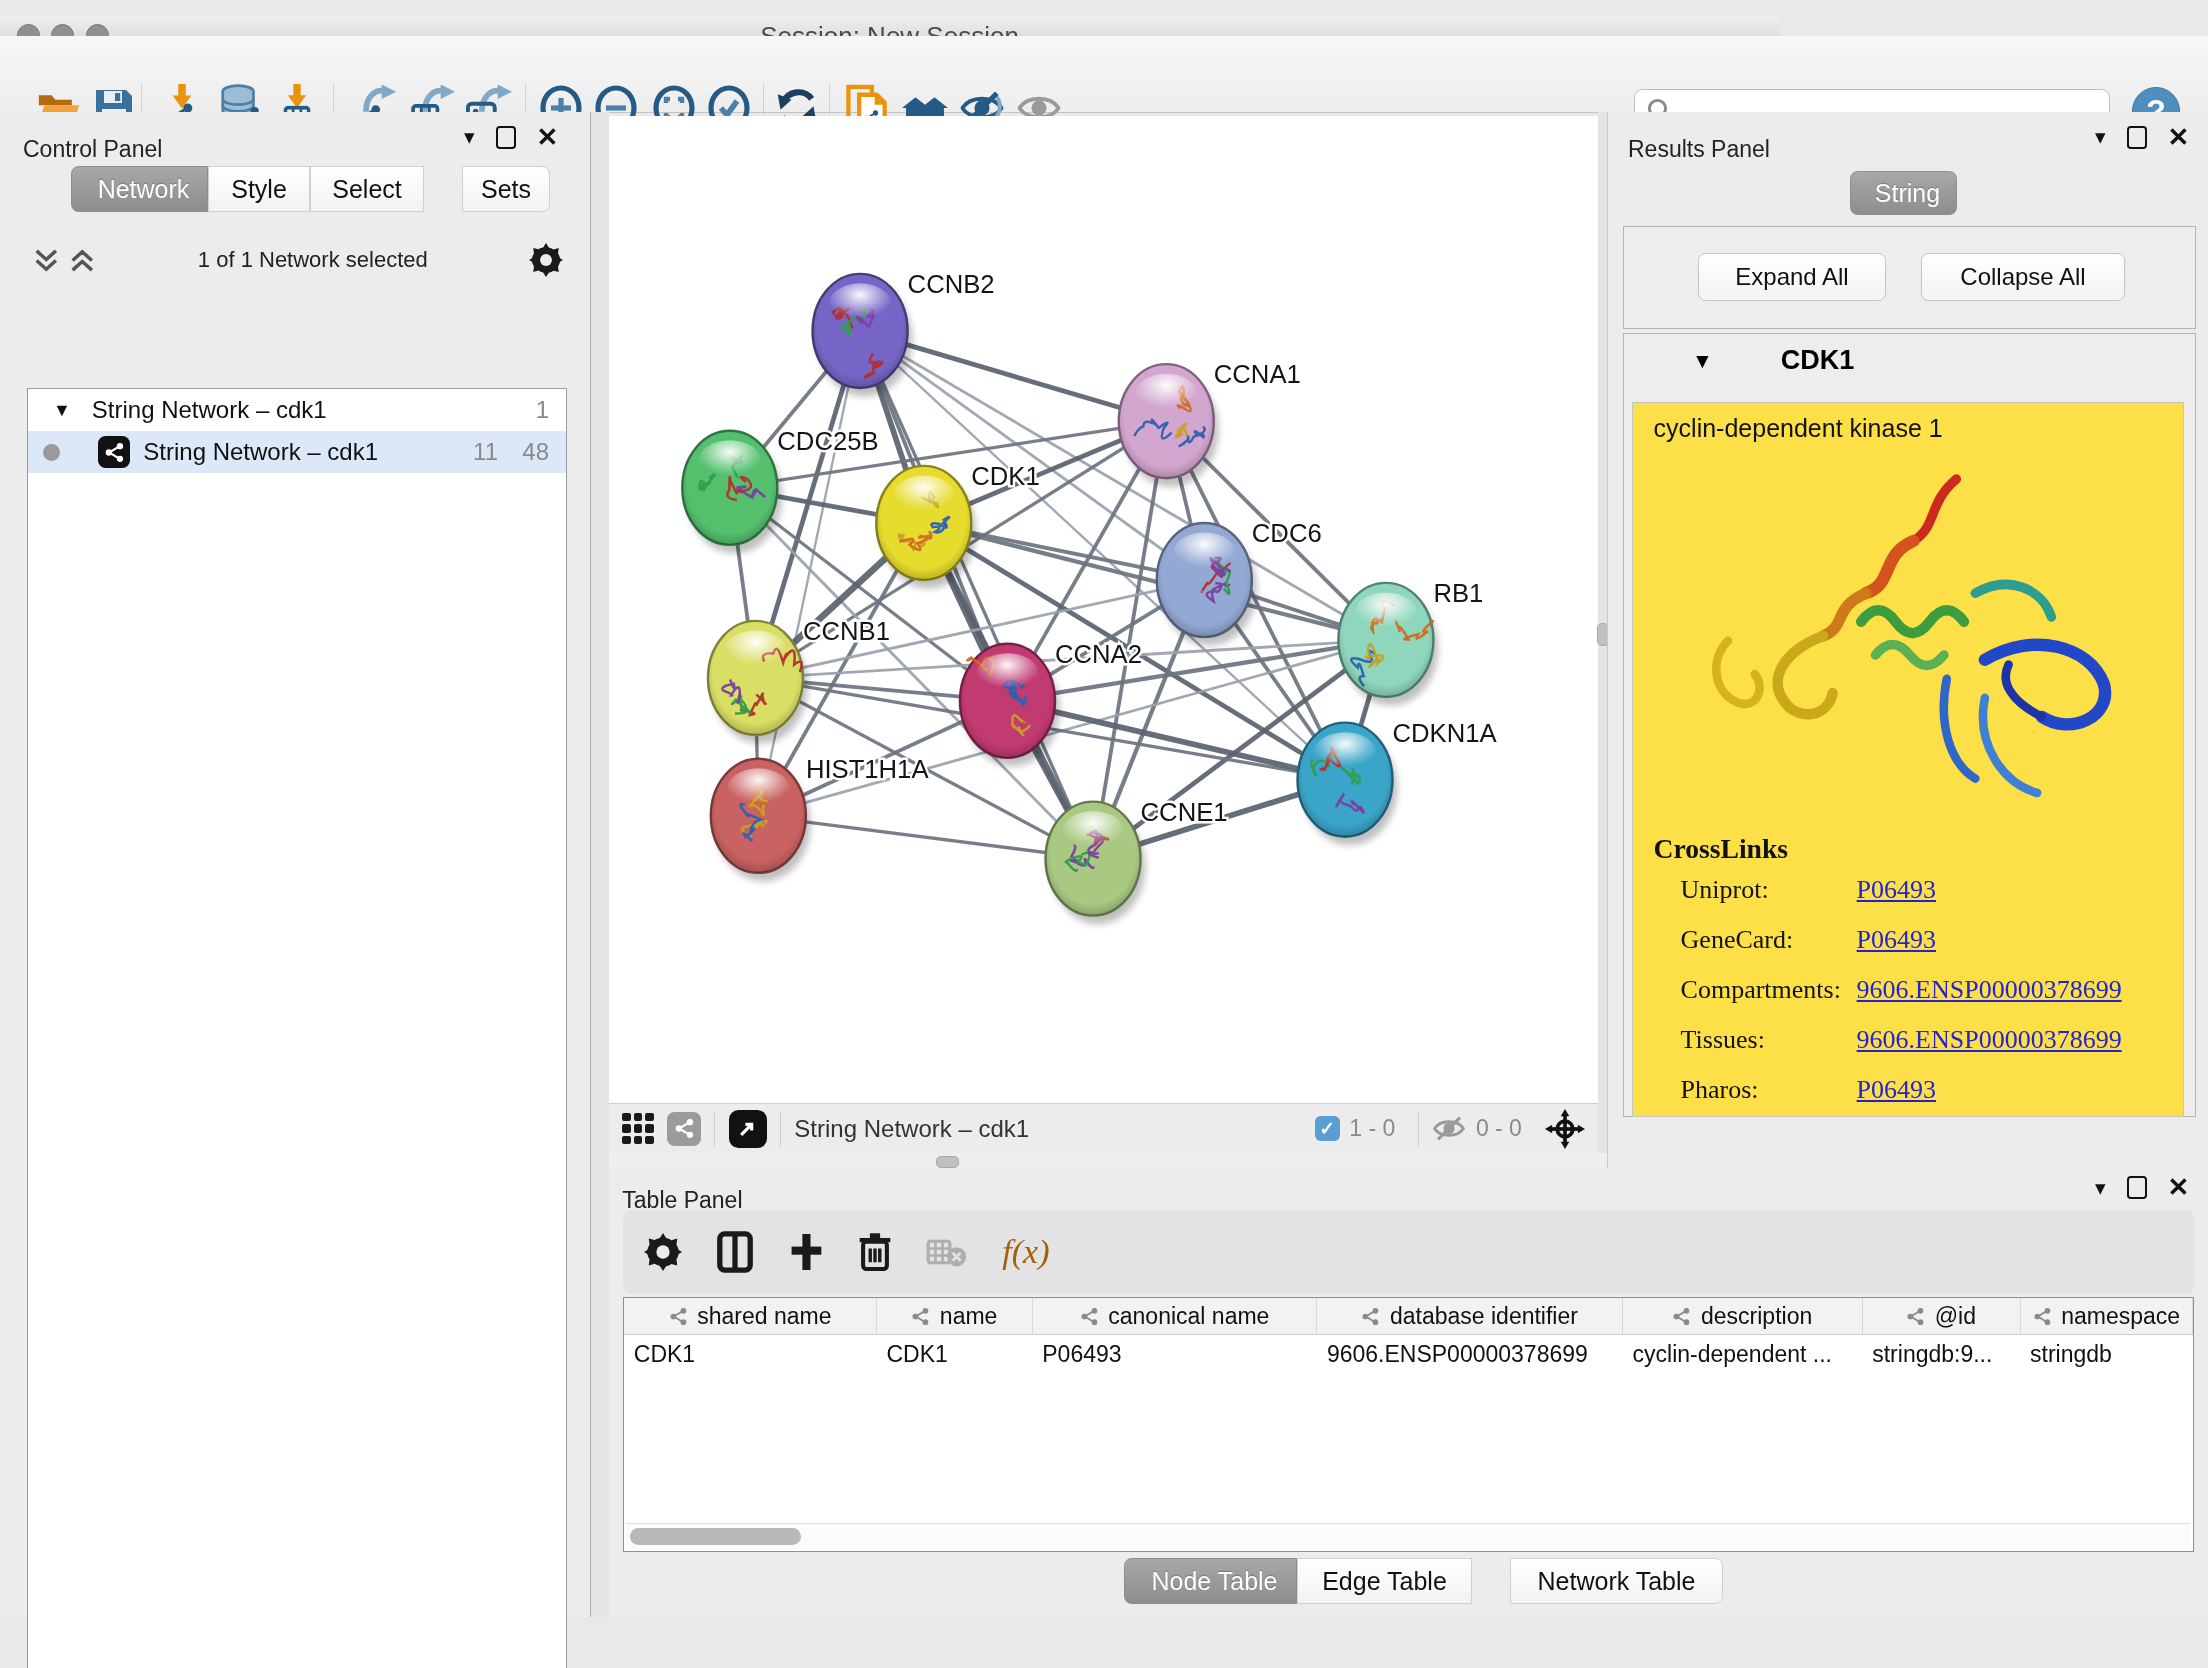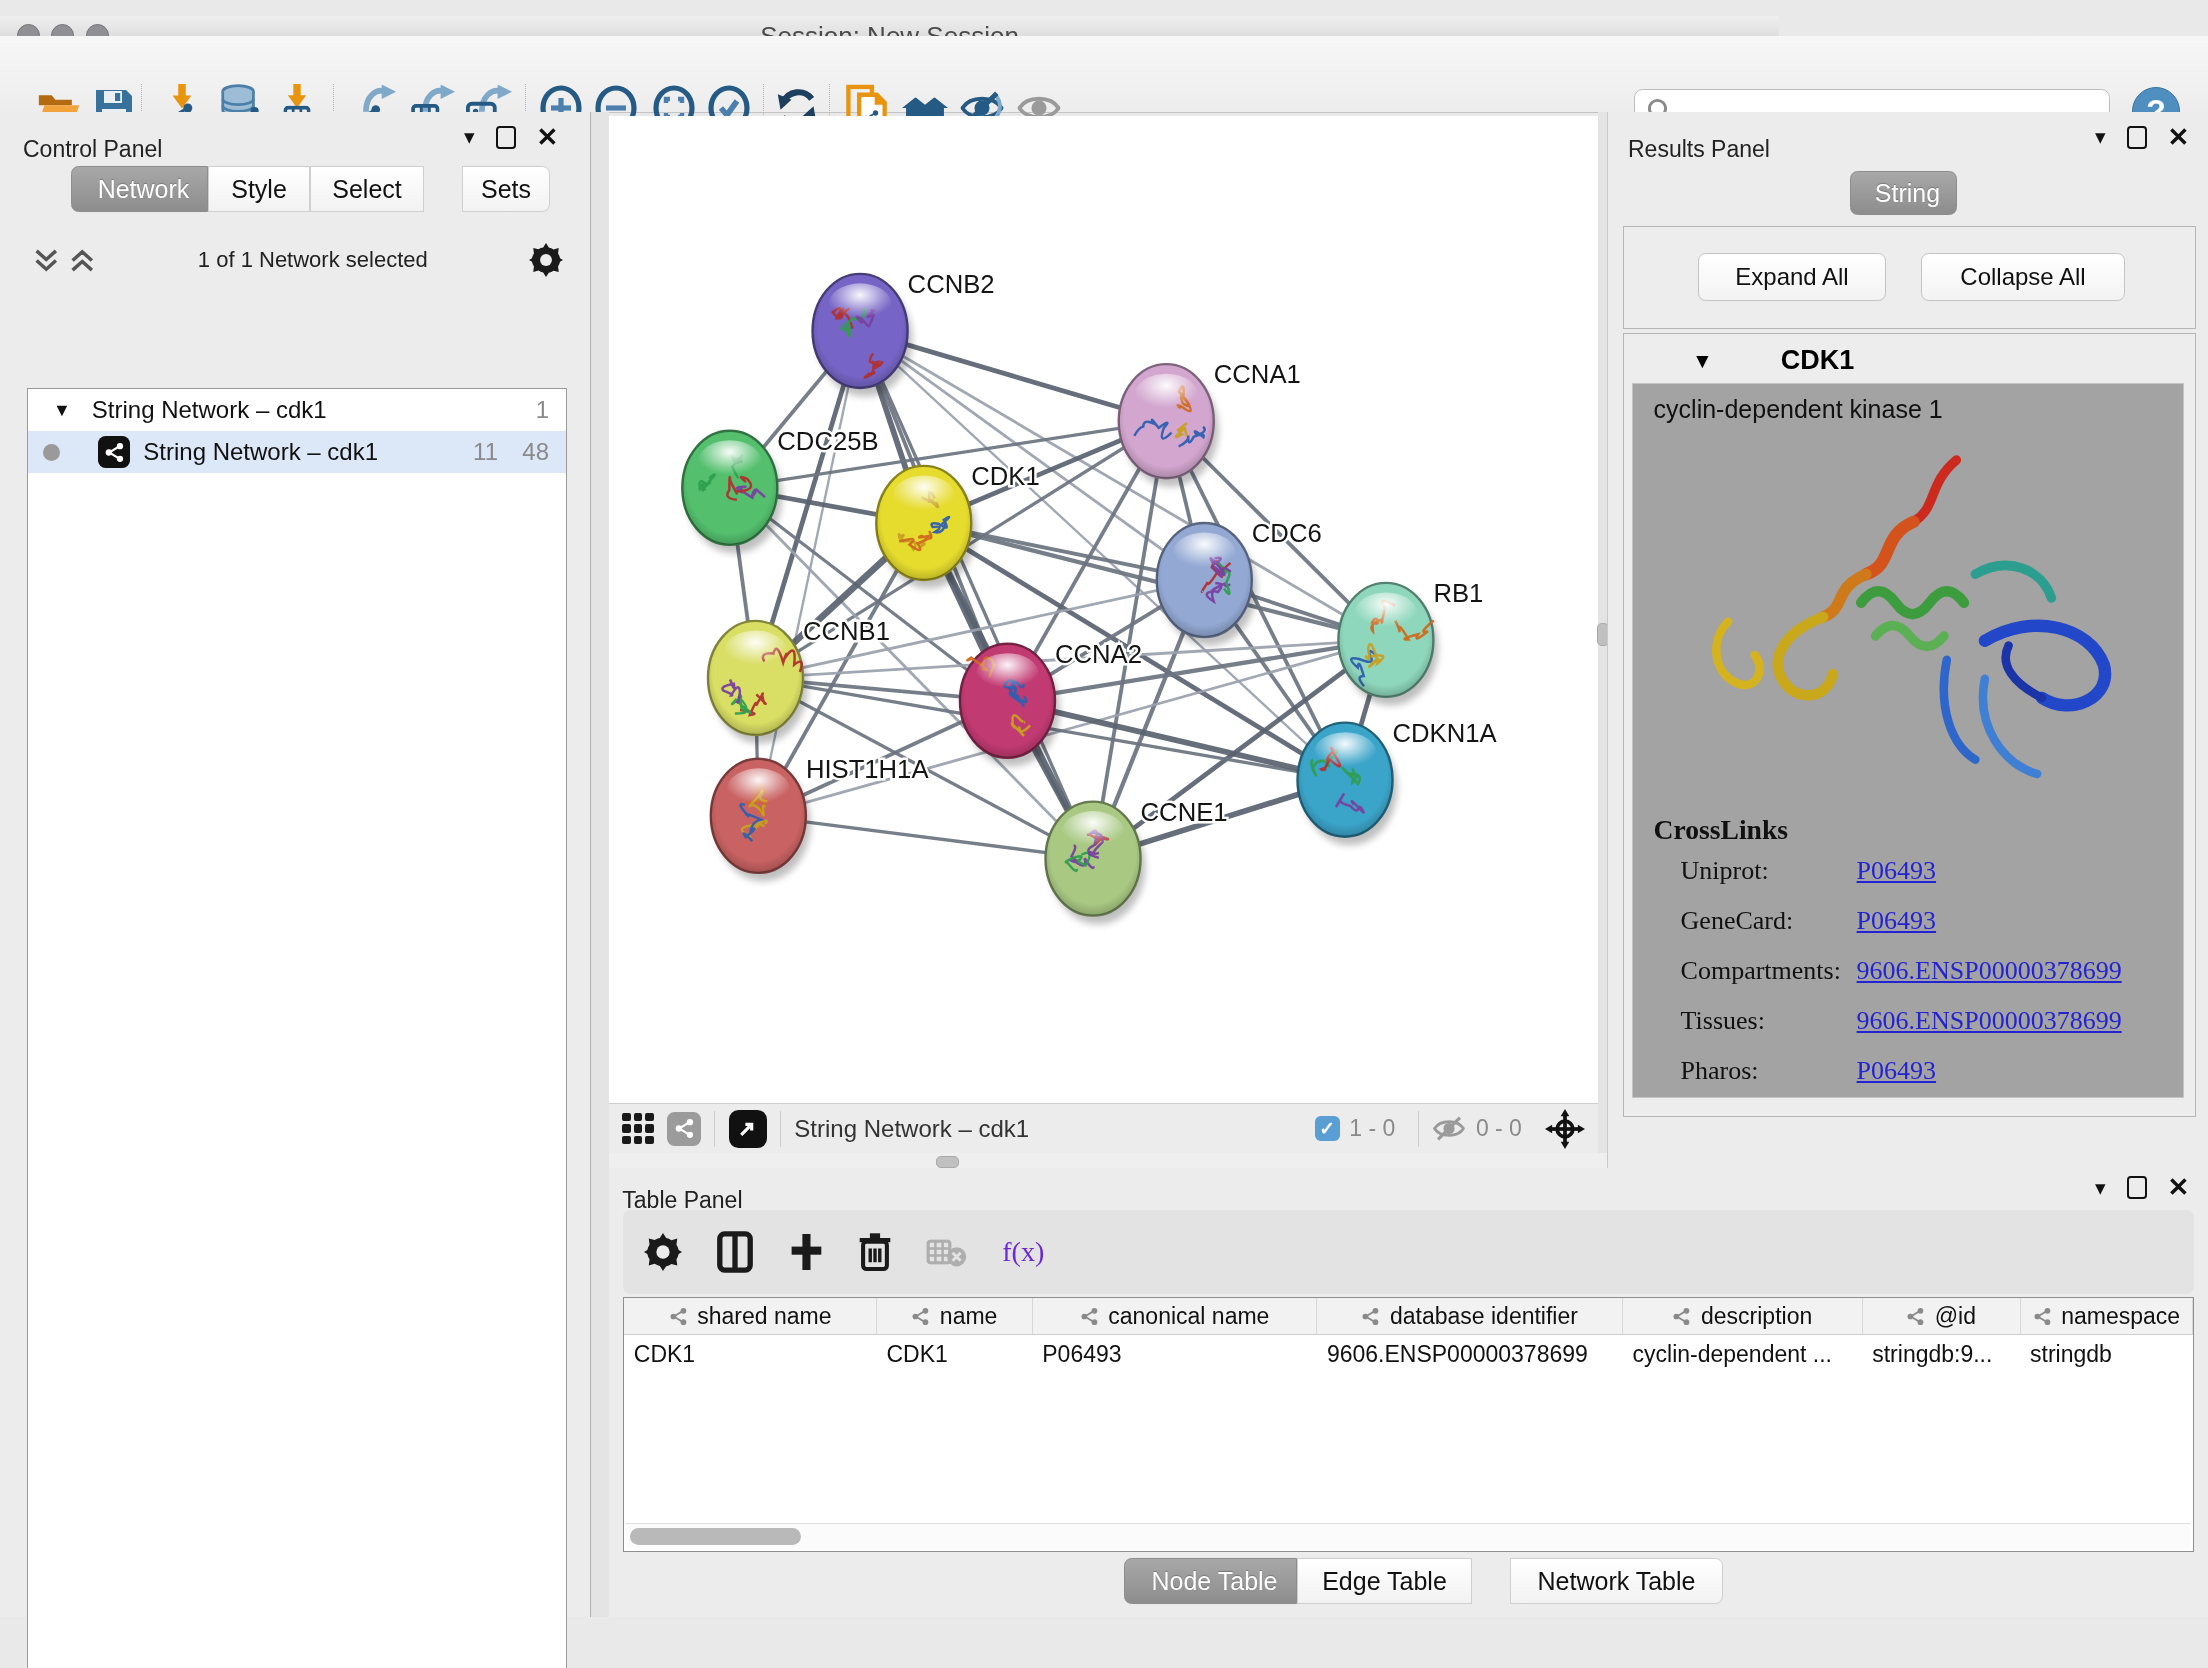--- a/index.html
+++ b/index.html
@@ -595,21 +595,21 @@
     <div class="tab sel abs" style="left:242px;top:59px;width:107px;height:44px;border-radius:7.6px">String</div>
     <div class="rbox" style="top:114px;width:571px;height:101px">
       <div class="btn abs" style="left:74px;top:26px;width:186px;height:46px">Expand All</div>
       <div class="btn abs" style="left:297px;top:26px;width:202px;height:46px">Collapse All</div>
     </div>
     <div class="rbox" style="top:221px;width:571px;height:782px">
       <div class="abs" style="left:0;top:0;width:571px;height:53px;display:flex;align-items:center">
         <span style="margin-left:68px;font-size:21px">▼</span>
         <span style="margin-left:68px;font-size:27px;font-weight:bold">CDK1</span>
       </div>
-      <div class="abs" style="left:7.6px;top:49px;width:552px;height:715px;border:1.9px solid #c4c4c4;background:#a3a3a3;box-sizing:border-box">
+      <div class="abs" style="left:7.6px;top:68px;width:552px;height:715px;border:1.9px solid #c4c4c4;background:#fde047;box-sizing:border-box">
         <div class="abs" style="left:21px;top:11.4px;font-size:25px;color:#111">cyclin-dependent kinase 1</div>
         <svg class="abs" style="left:38px;top:57px" width="447" height="352" viewBox="0 0 470 370">
           <g fill="none" stroke-linecap="round">
             <path d="M300,20 C270,45 280,70 255,85" stroke="#cc2a1e" stroke-width="10"></path>
             <path d="M255,85 C220,100 235,130 205,140" stroke="#d4531c" stroke-width="13"></path>
             <path d="M205,140 C170,155 185,175 160,185" stroke="#cf7a1a" stroke-width="12"></path>
             <path d="M160,185 C120,200 100,230 120,255 C135,275 165,270 170,245" stroke="#c9a81c" stroke-width="11"></path>
             <path d="M60,190 C40,210 45,245 70,255 C90,262 100,240 88,225" stroke="#d4b31e" stroke-width="9"></path>
             <path d="M200,170 q18,-24 36,0 q18,24 36,0 q18,-24 36,0" stroke="#3d9c3d" stroke-width="11"></path>
             <path d="M215,205 q18,-22 36,0 q18,22 36,0" stroke="#5ab052" stroke-width="10"></path>
@@ -667,21 +667,21 @@
         <rect x="2" y="8" width="16.5" height="4.5" fill="#1a1a1a"></rect>
       </svg>
       <svg width="34" height="42" viewBox="0 0 20 24" color="#1a1a1a">
           <use href="#i-trash" width="20" height="24"></use>
         </svg>
       <svg width="42" height="32" viewBox="0 0 26 20" color="#a9a9a9" style="opacity:.9">
         <use href="#i-table" x="0" y="2" width="16" height="16"></use>
         <circle cx="19" cy="13" r="6" fill="#a9a9a9"></circle>
         <path d="M16.5,10.5 l5,5 M21.5,10.5 l-5,5" stroke="#e3e3e3" stroke-width="1.8"></path>
       </svg>
-      <span class="serif" style="font-size:28px;color:#6d28d9">f(x)</span>
+      <span class="serif" style="font-size:34px;font-style:italic;color:#a16207">f(x)</span>
     </div>
     <div class="tableouter">
       <div class="thead" id="table-head">
           <div class="th" style="width: 253px;">
             <svg width="19" height="19" viewBox="0 0 20 20" style="color: rgb(138, 138, 138);">
               <use href="#i-share" width="20" height="20"></use>
             </svg>
             <span>shared name</span>
           </div>
           <div class="th" style="width: 156px;">

